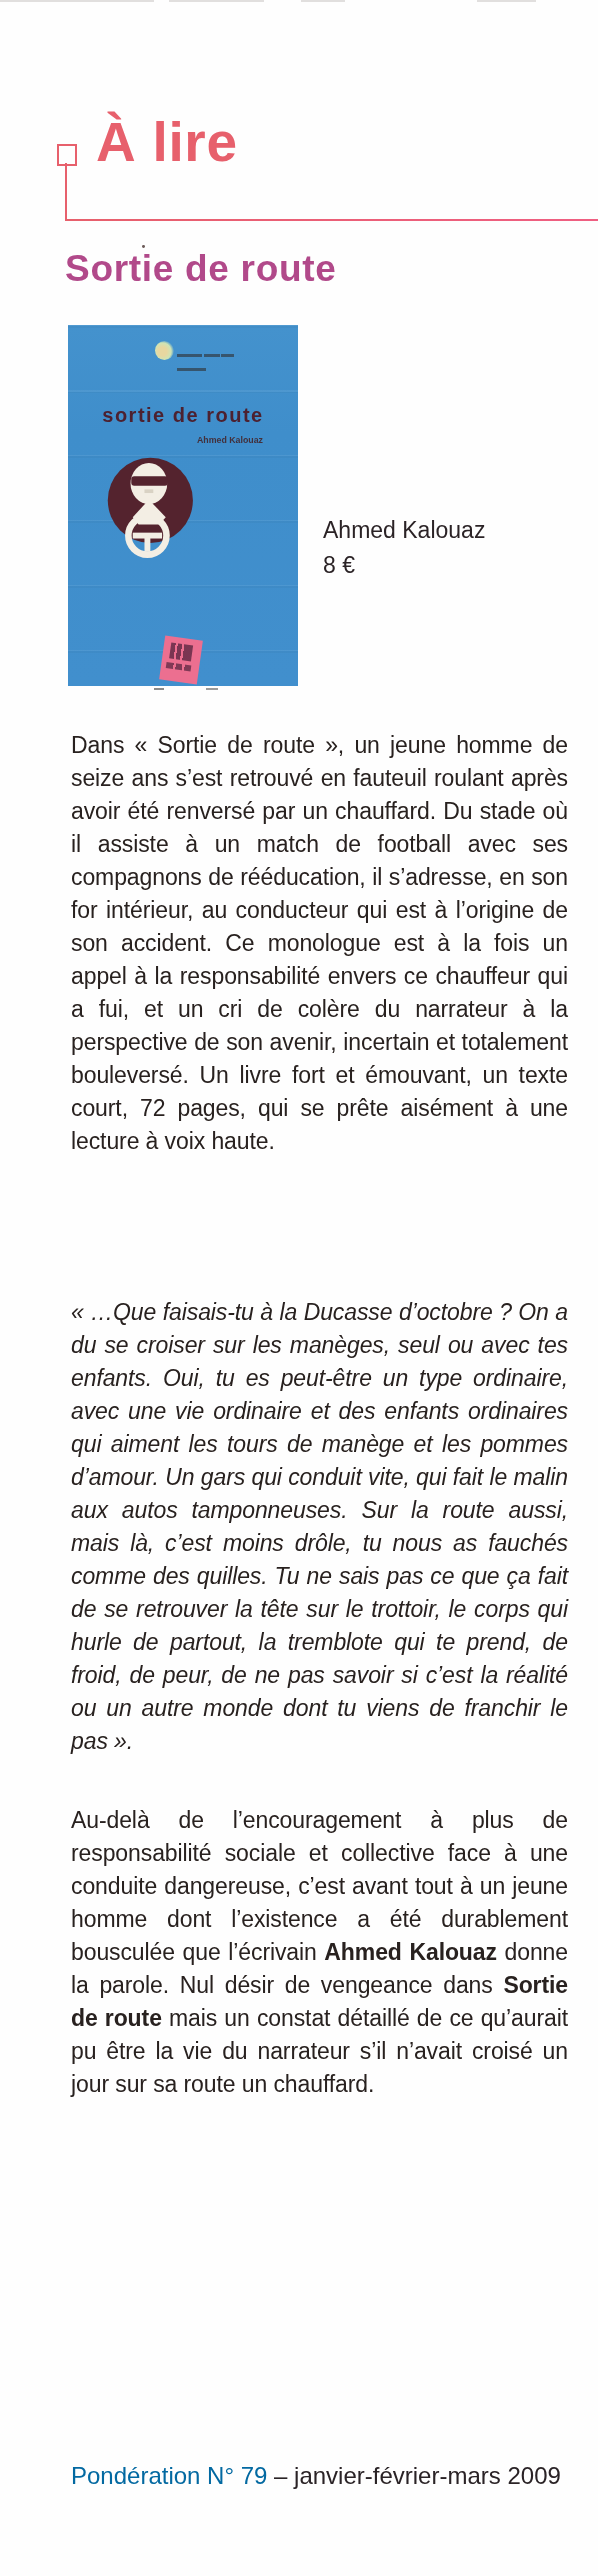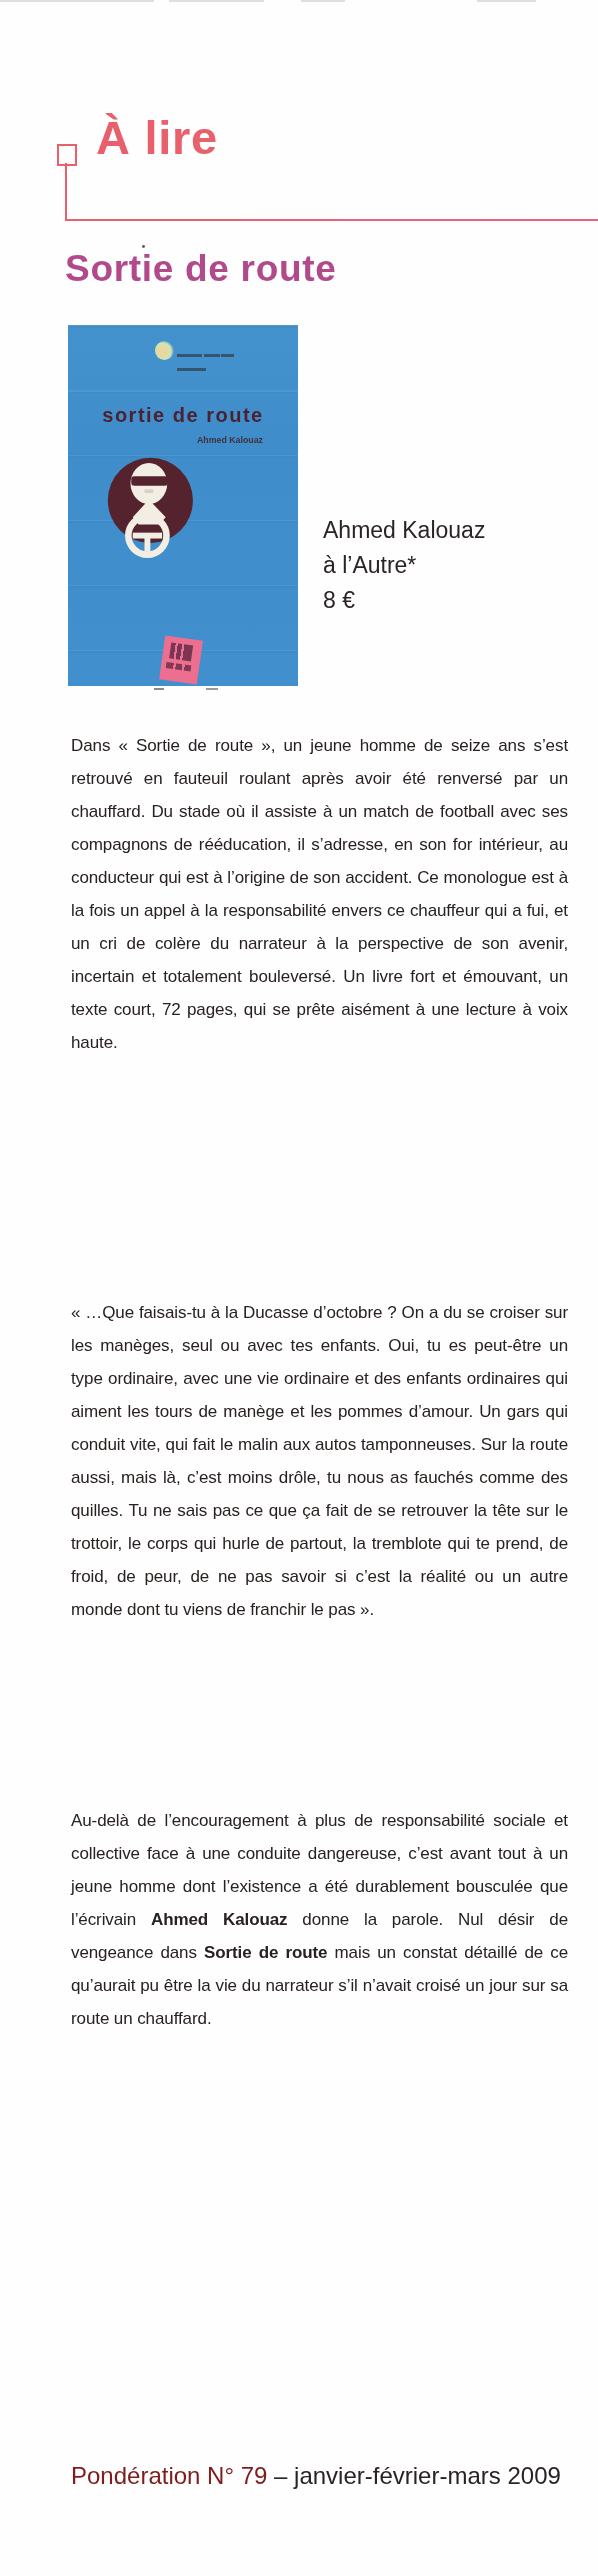--- a/index.html
+++ b/index.html
@@ -21,21 +21,21 @@
   
   .marker-square{
     position:absolute;left:57px;top:144px;width:16px;height:17.6px;
     border:2.2px solid #e7606c;background:transparent;
   }
   .rule-v{position:absolute;left:65px;top:163px;width:2.2px;height:57px;background:#e7606c;}
   .rule-h{position:absolute;left:65px;top:219px;width:534px;height:2.2px;
     background:linear-gradient(90deg,#e7606c,#ef5f82);}
   .section-title{
     position:absolute;left:96px;top:110px;
-    font-size:47px;font-weight:bold;letter-spacing:0.7px;
+    font-size:55px;font-weight:bold;letter-spacing:0.7px;
     color:#e7606c;
   }
   .tiny-dot{position:absolute;left:142px;top:245px;width:2.9px;height:2.9px;border-radius:50%;background:#6b5a58;}
 
   .article-title{
     position:absolute;left:65px;top:248px;
     font-size:37px;font-weight:bold;letter-spacing:0.7px;
     color:#b1498a;
   }
 
@@ -85,37 +85,37 @@
   
   .book-info{
     position:absolute;left:323px;top:513px;width:264px;
     font-size:23px;line-height:35px;color:#2b2326;
   }
   .book-info div{white-space:nowrap;}
 
   
   .body-col{
     position:absolute;left:71px;width:497px;
-    font-size:17px;line-height:33px;
+    font-size:23px;line-height:33px;
     text-align:justify;
     color:#28211f;
     letter-spacing:-0.1px;
   }
   .p1{top:729px;}
-  .pq{top:1296px;}
+  .pq{top:1296px;font-style:italic;}
   .p3{top:1804px;}
   .pfoot{top:2258px;font-style:italic;}
   .body-col .bold{font-weight:bold;}
 
   
   .footer{
     position:absolute;left:71px;top:2462px;width:514px;
     font-size:24px;white-space:nowrap;
   }
-  .footer .mag{color:#7f1d1d;}
+  .footer .mag{color:#0369a1;}
   .footer .issue{color:#2a2326;margin-top:37px;}
 </style>
 </head>
 <body>
 
 <div class="page">
 
   <div class="scan-artifact a1"></div>
   <div class="scan-artifact a2"></div>
   <div class="scan-artifact a3"></div>
@@ -157,21 +157,20 @@
     <div class="sticker">
       <div class="mark1"></div>
       <div class="mark2"></div>
     </div>
   </div>
   <div class="cover-shadow1"></div>
   <div class="cover-shadow2"></div>
 
   <div class="book-info">
     <div>Ahmed Kalouaz</div>
-    <div>à l’Autre*</div>
     <div>8 €</div>
   </div>
 
   <div class="body-col p1">Dans « Sortie de route », un jeune homme de seize ans s’est retrouvé en fauteuil roulant après avoir été renversé par un chauffard. Du stade où il assiste à un match de football avec ses compagnons de rééducation, il s’adresse, en son for intérieur, au conducteur qui est à l’origine de son accident. Ce monologue est à la fois un appel à la responsabilité envers ce chauffeur qui a fui, et un cri de colère du narrateur à la perspective de son avenir, incertain et totalement bouleversé. Un livre fort et émouvant, un texte court, 72 pages, qui se prête aisément à une lecture à voix haute.</div>
 
   <div class="body-col pq">« …Que faisais-tu à la Ducasse d’octobre ? On a du se croiser sur les manèges, seul ou avec tes enfants. Oui, tu es peut-être un type ordinaire, avec une vie ordinaire et des enfants ordinaires qui aiment les tours de manège et les pommes d’amour. Un gars qui conduit vite, qui fait le malin aux autos tamponneuses. Sur la route aussi, mais là, c’est moins drôle, tu nous as fauchés comme des quilles. Tu ne sais pas ce que ça fait de se retrouver la tête sur le trottoir, le corps qui hurle de partout, la tremblote qui te prend, de froid, de peur, de ne pas savoir si c’est la réalité ou un autre monde dont tu viens de franchir le pas ».</div>
 
   <div class="body-col p3"><span>Au-delà de l’encouragement à plus de responsabilité sociale et collective face à une conduite dangereuse, c’est avant tout à un jeune homme dont l’existence a été durablement bousculée que l’écrivain </span><span class="bold">Ahmed Kalouaz</span><span> donne la parole. Nul désir de vengeance dans </span><span class="bold">Sortie de route</span><span> mais un constat détaillé de ce qu’aurait pu être la vie du narrateur s’il n’avait croisé un jour sur sa route un chauffard.</span></div>
 
 

